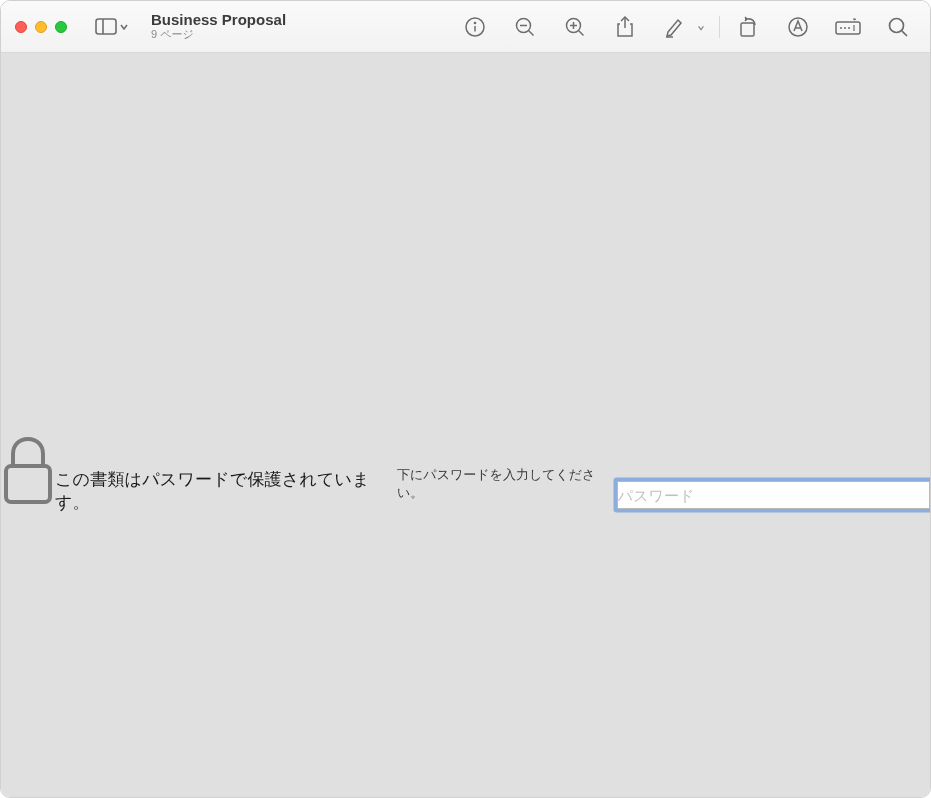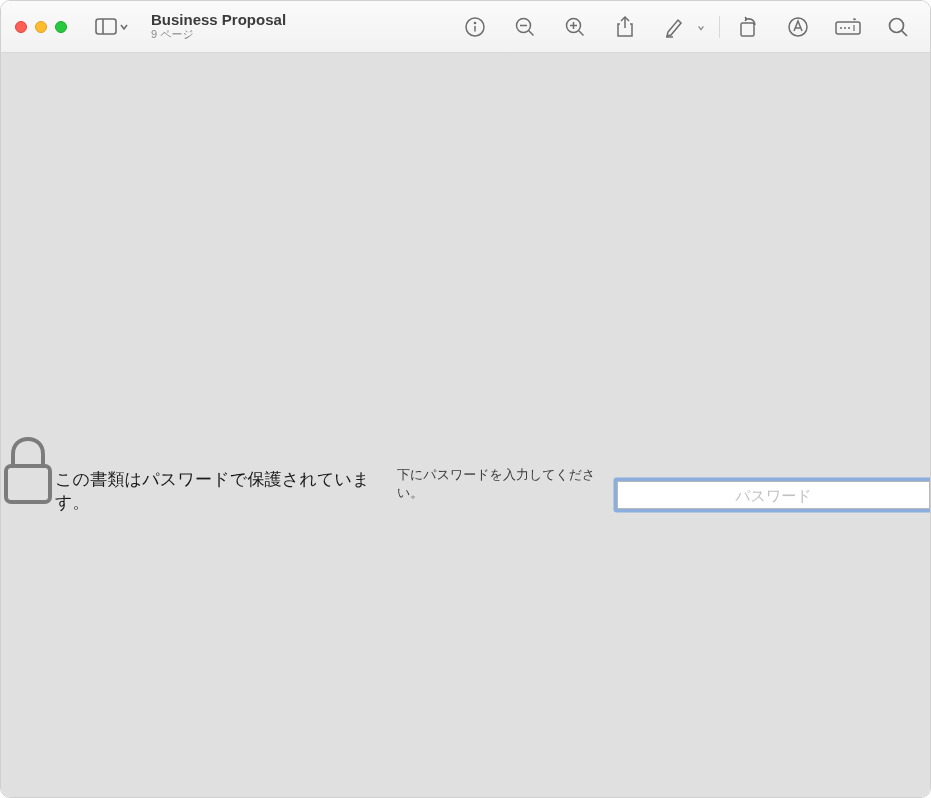--- a/index.html
+++ b/index.html
@@ -118,21 +118,21 @@
     }
     .protected-sub {
       font-size: 13px;
       color: #3a3a3a;
       margin-bottom: 22px;
     }
     .password-field {
       width: 320px;
       height: 28px;
       font-size: 15px;
-      text-align: center;
+      text-align: left;
       border: 1px solid #b8b8b8;
       background: #fff;
       outline: none;
       box-shadow: 0 0 0 3.5px rgba(84, 140, 222, 0.6);
       border-radius: 1px;
       color: #333;
     }
     .password-field::placeholder {
       color: #c0c0c0;
     }

